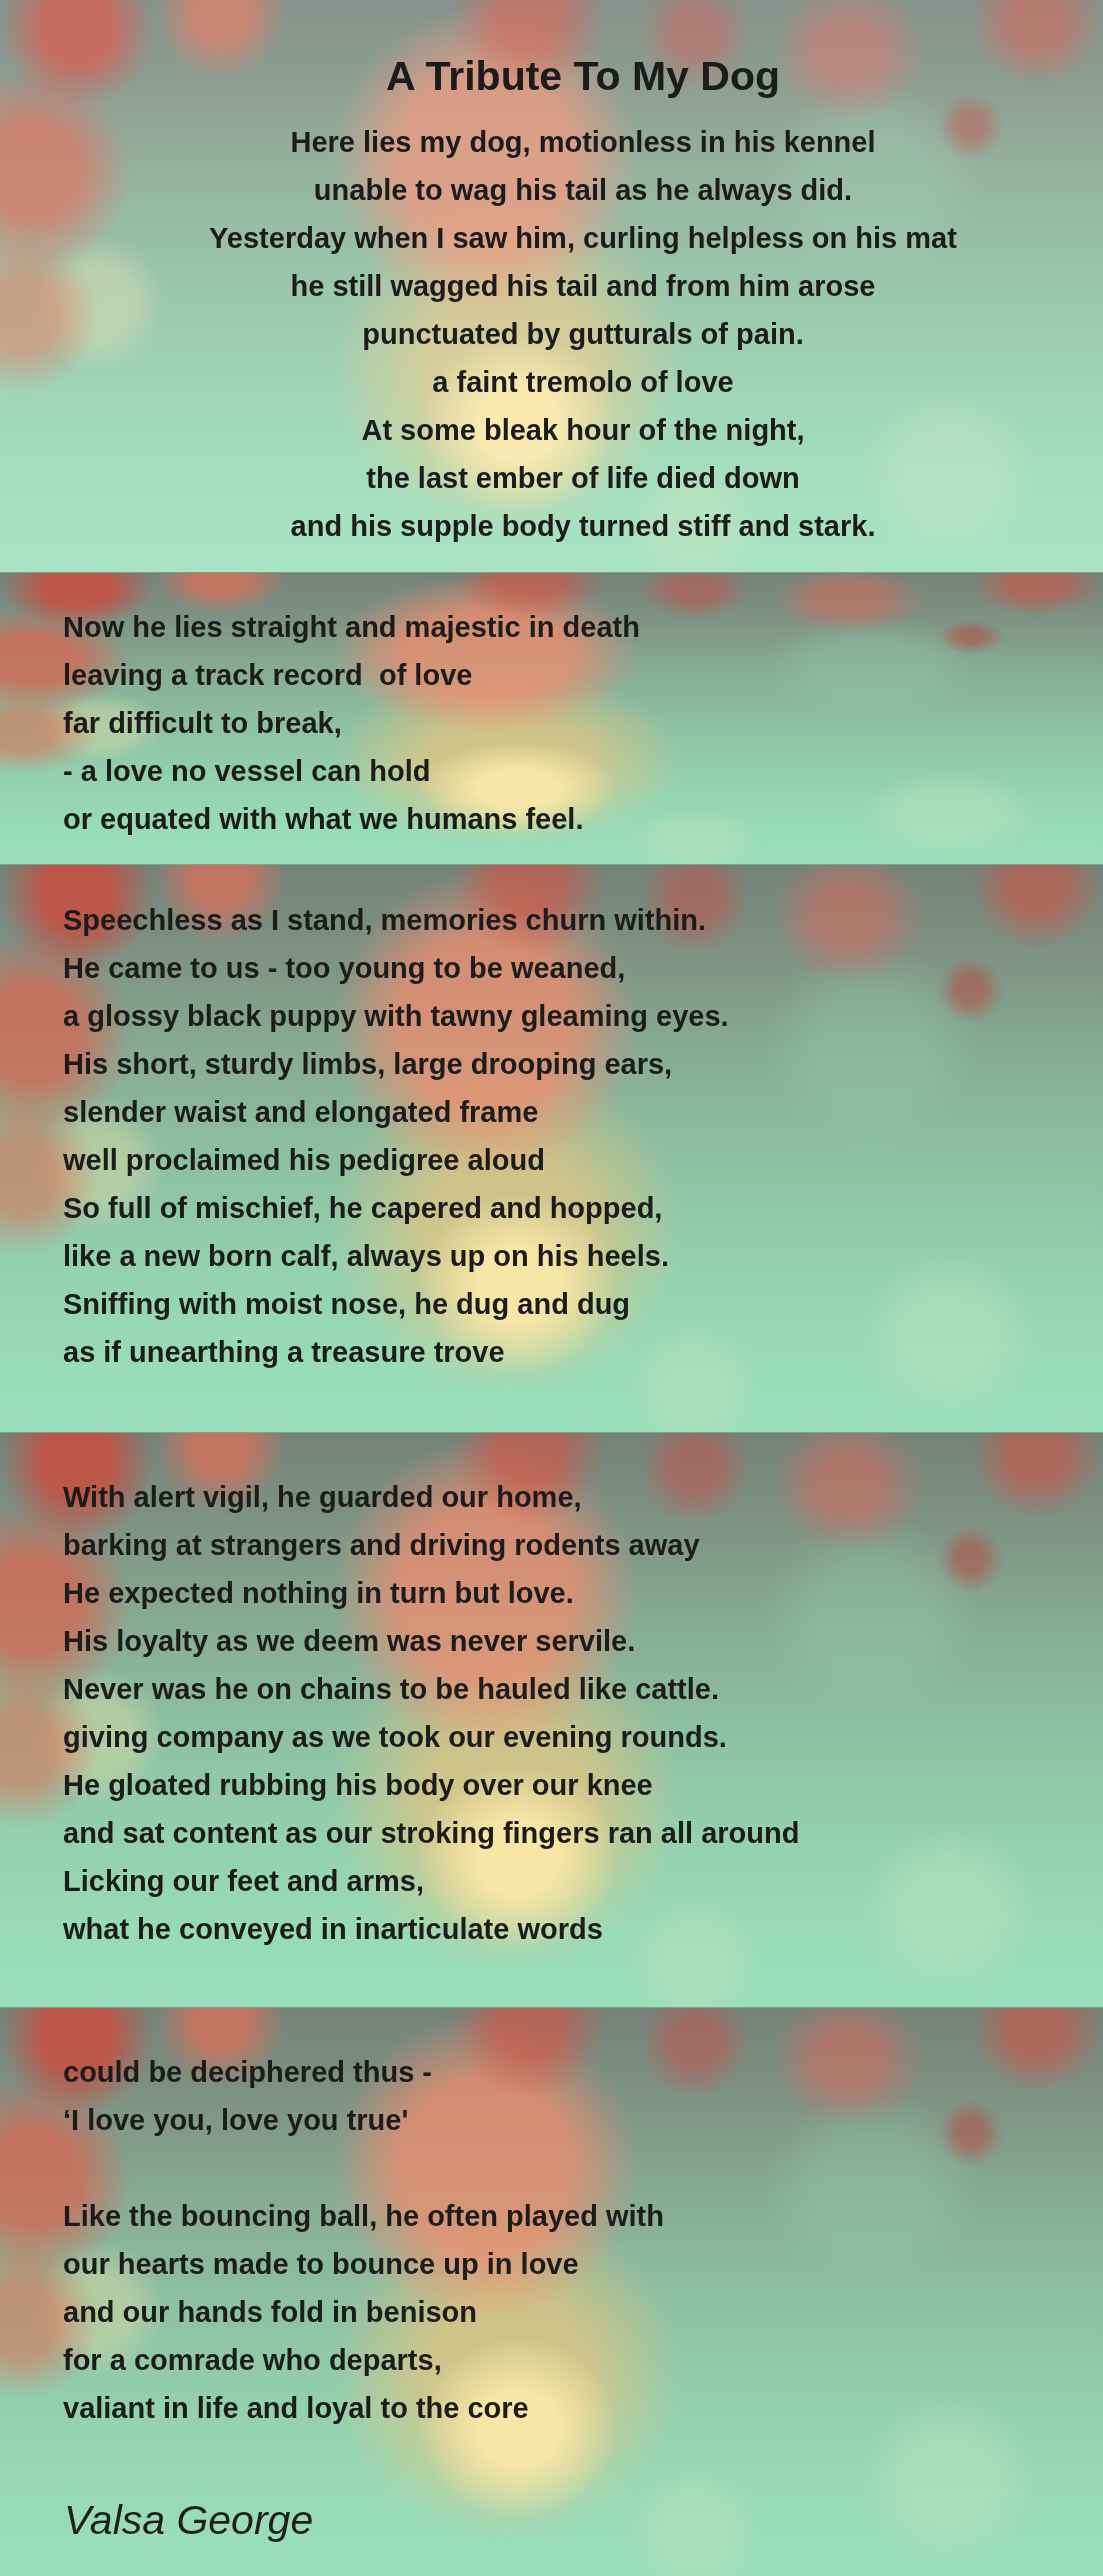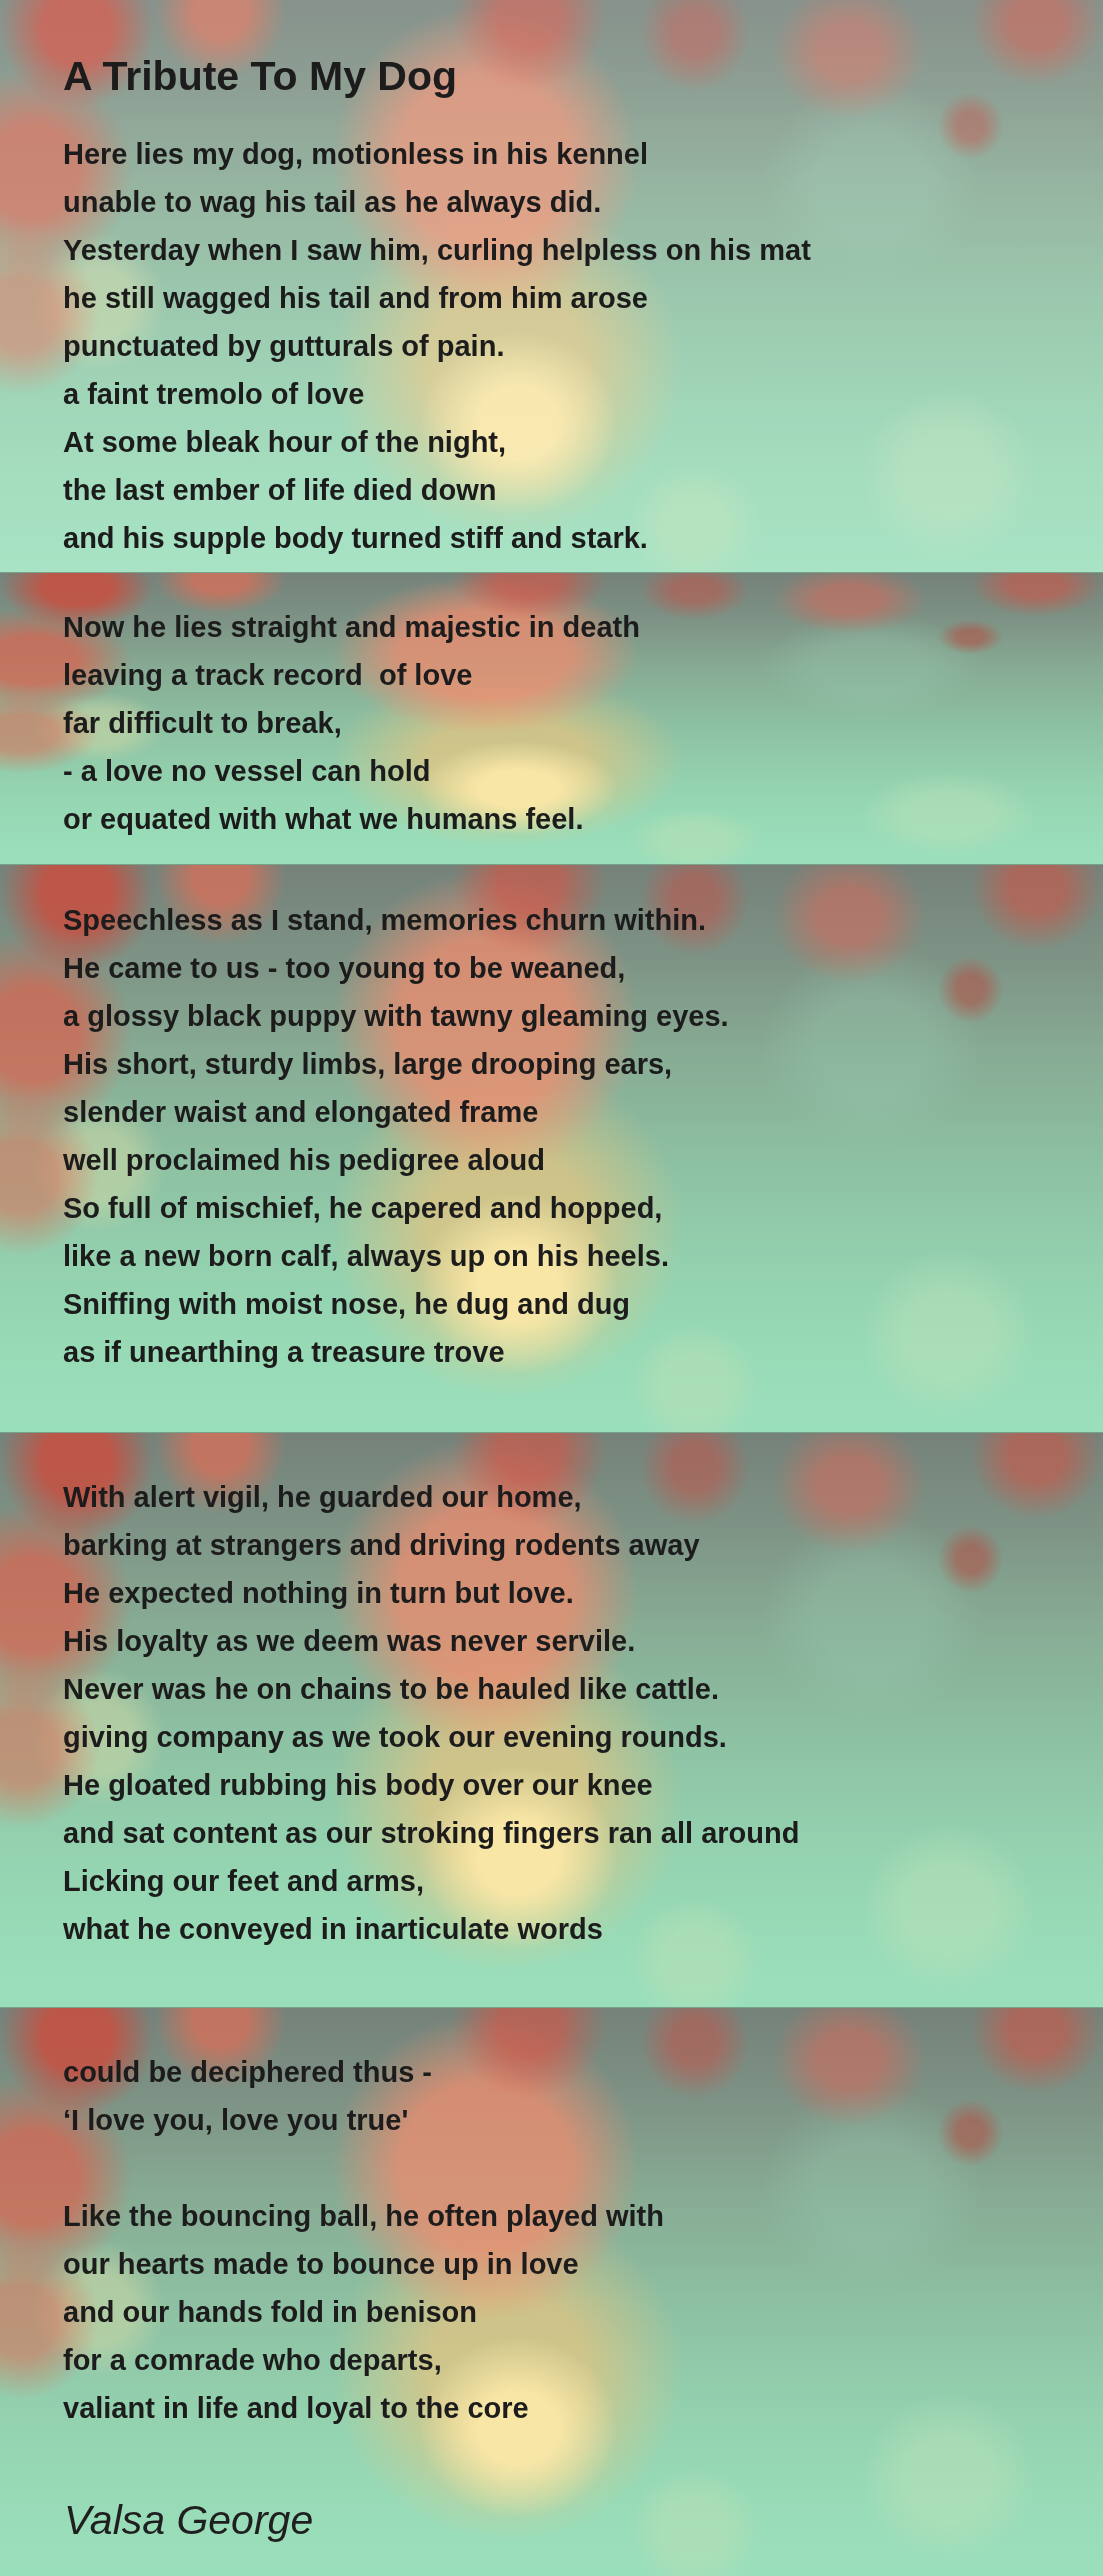--- a/index.html
+++ b/index.html
@@ -53,29 +53,30 @@
   .t5{height:569px;}
 
   .title{
     position:relative;z-index:1;
     margin:0;
     padding:51px 0 0 63px;
     font-size:41px;
     line-height:51px;
     font-weight:bold;
     letter-spacing:0;
+    text-align:center;
   }
   .stanza{
     position:relative;z-index:1;
     padding-left:63px;
     font-size:29px;
     font-weight:bold;
     line-height:48px;
   }
-  .t1 .stanza{margin-top:28px;}
+  .t1 .stanza{margin-top:16px;text-align:center;}
   .t2 .stanza{padding-top:30px;}
   .t3 .stanza{padding-top:31px;}
   .t4 .stanza{padding-top:40px;}
   .t5 .stanza{padding-top:40px;}
   .line{white-space:pre-wrap;}
   .author{
     position:relative;z-index:1;
     margin-top:64px;
     padding-left:64px;
     font-size:41px;

